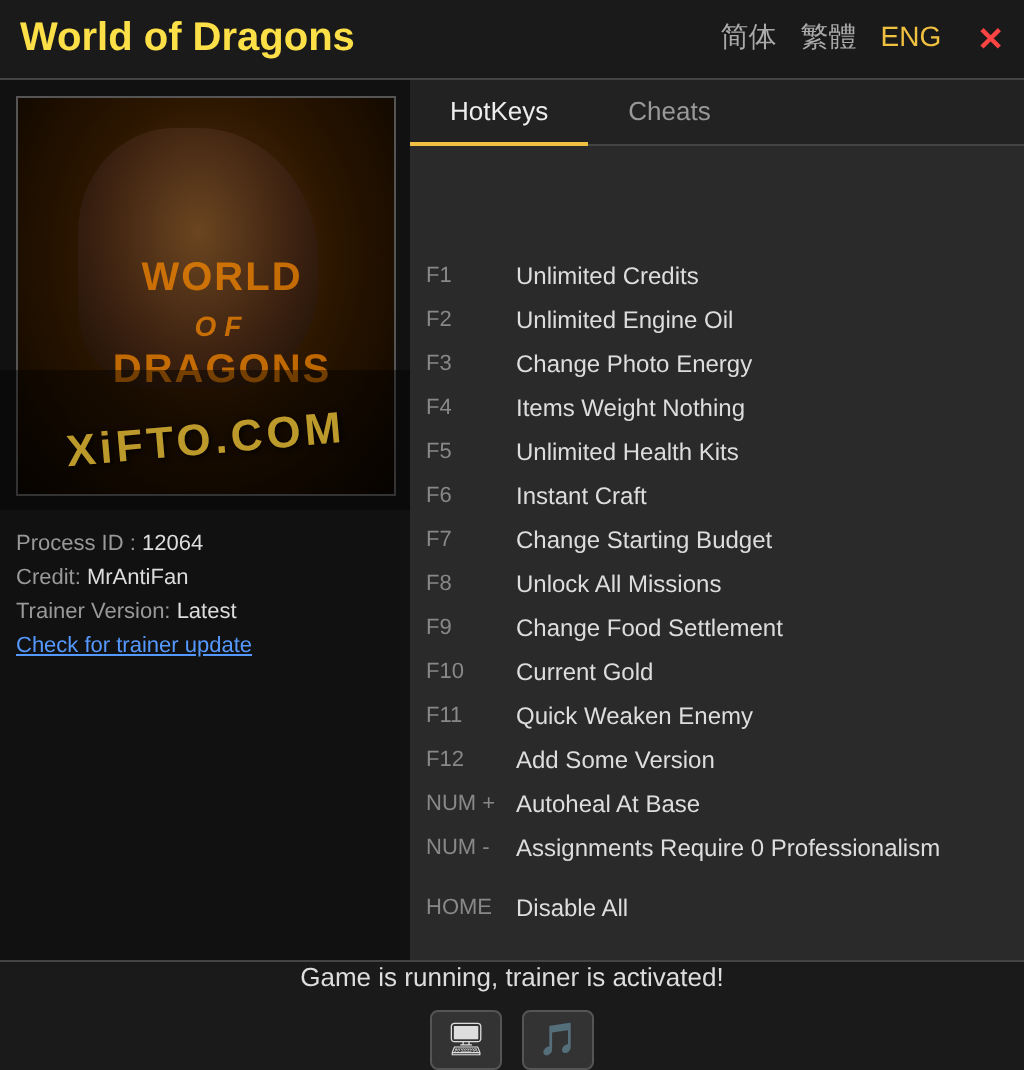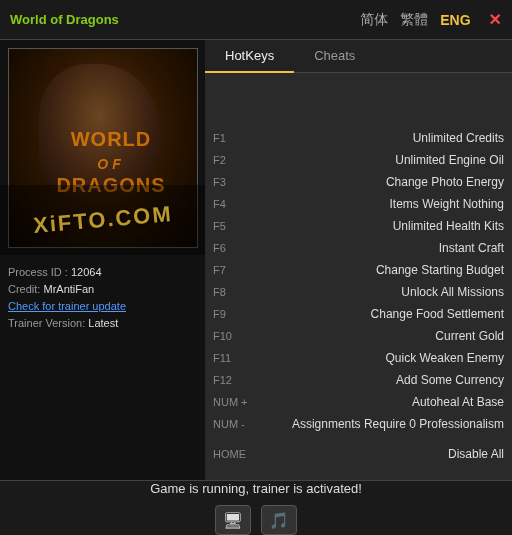--- a/index.html
+++ b/index.html
@@ -17,37 +17,37 @@
     #title-bar {
       display: flex;
       align-items: center;
       background: #1a1a1a;
       height: 40px;
       padding: 0 10px;
       border-bottom: 1px solid #444;
     }
     #title-text {
       flex: 1;
-      font-size: 13px;
+      font-size: 20px;
       font-weight: bold;
-      color: #84cc16;
+      color: #fde047;
     }
     #lang-bar {
       display: flex;
-      align-items: center;
+      align-items: flex-start;
       gap: 12px;
       font-size: 14px;
     }
     .lang-btn {
       color: #aaa;
       cursor: pointer;
     }
     .lang-btn.active {
       color: #f0c040;
-      font-weight: bold;
+      font-weight: normal;
     }
     #close-btn {
       color: #ff4444;
       font-weight: bold;
       font-size: 16px;
       cursor: pointer;
       margin-left: 6px;
     }
 
     
@@ -174,21 +174,20 @@
       flex: 1;
       padding: 6px 8px;
       overflow-y: auto;
     }
     .cheat-item {
       display: flex;
       align-items: center;
       padding: 2px 0;
       font-size: 12px;
       line-height: 1.5;
-      justify-content: space-between;
     }
     .cheat-key {
       min-width: 45px;
       color: #888;
       font-size: 11px;
     }
     .cheat-name {
       color: #ddd;
     }
 
@@ -253,25 +252,25 @@
     <div id="info-panel">
       <div class="info-row">
         <span class="info-label">Process ID :</span>
         <span class="info-value">12064</span>
       </div>
       <div class="info-row">
         <span class="info-label">Credit:</span>
         <span class="info-value">MrAntiFan</span>
       </div>
       <div class="info-row">
-        <a id="trainer-link">Check for trainer update</a>
-      </div>
-      <div class="info-row">
         <span class="info-label">Trainer Version:</span>
         <span class="info-value">Latest</span>
+      </div>
+      <div class="info-row">
+        <a id="trainer-link">Check for trainer update</a>
       </div>
     </div>
   </div>
 
   <div id="right-panel">
     <div id="tabs">
       <div class="tab active">HotKeys</div>
       <div class="tab">Cheats</div>
     </div>
     <div id="cheats-list">
@@ -314,21 +313,21 @@
         <div class="cheat-item">
           <span class="cheat-key">F10</span>
           <span class="cheat-name">Current Gold</span>
         </div>
         <div class="cheat-item">
           <span class="cheat-key">F11</span>
           <span class="cheat-name">Quick Weaken Enemy</span>
         </div>
         <div class="cheat-item">
           <span class="cheat-key">F12</span>
-          <span class="cheat-name">Add Some Currency</span>
+          <span class="cheat-name">Add Some Version</span>
         </div>
         <div class="cheat-item">
           <span class="cheat-key">NUM +</span>
           <span class="cheat-name">Autoheal At Base</span>
         </div>
         <div class="cheat-item">
           <span class="cheat-key">NUM -</span>
           <span class="cheat-name">Assignments Require 0 Professionalism</span>
         </div>
         <div style="height: 8px;"></div>

